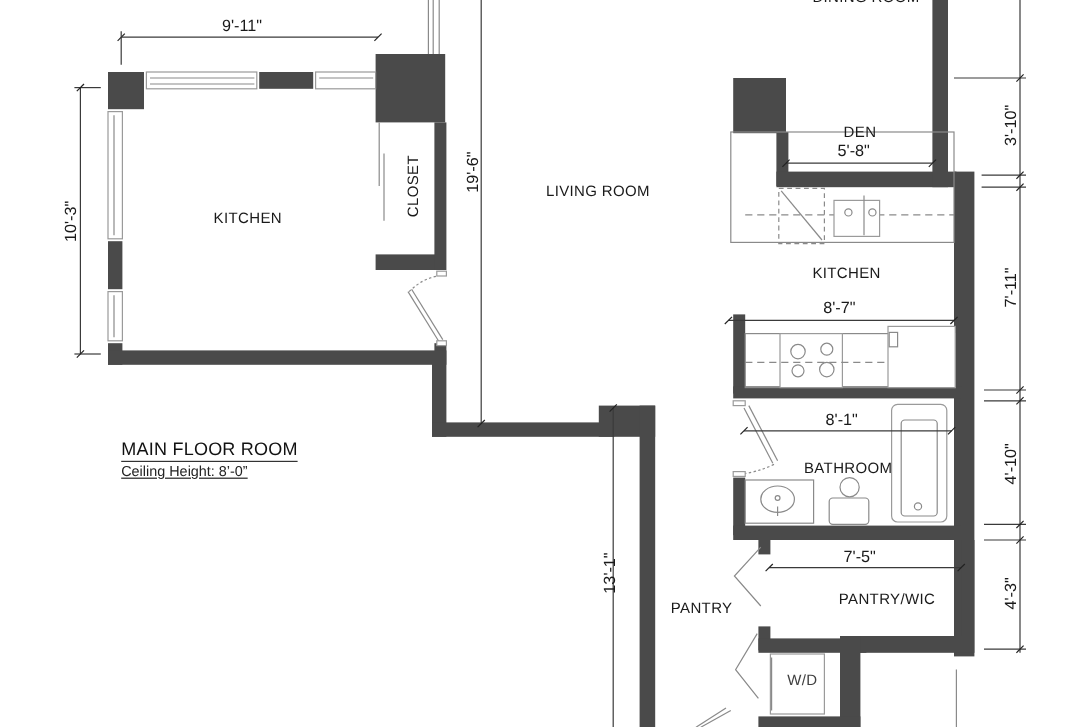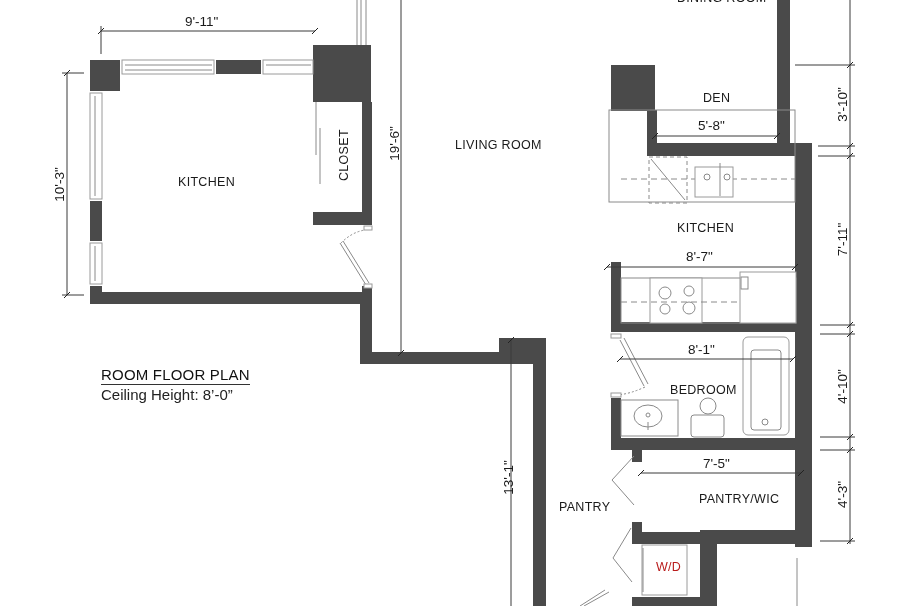--- a/index.html
+++ b/index.html
@@ -11,21 +11,21 @@
   .thinw { stroke:#9a9a9a; stroke-width:1; fill:#ffffff; }
   .dim { stroke:#3a3a3a; stroke-width:1; fill:none; }
   .tick { stroke:#222; stroke-width:1; }
   .lbl { position:absolute; font-size:12.5px; color:#1a1a1a; white-space:nowrap;
          letter-spacing:0.3px; }
   .dimtxt { position:absolute; font-size:13.5px; color:#1a1a1a; white-space:nowrap; }
   .vert { transform:rotate(-90deg); transform-origin:center center; }
   .title-block { position:absolute; left:101px; top:366px; }
   .title-main { font-size:15px; color:#111; letter-spacing:0.2px;
                 border-bottom:1px solid #333; padding-bottom:1px; }
-  .title-sub { font-size:15px; color:#222; margin-top:1px; }
+  .title-sub { font-size:12px; color:#222; margin-top:1px;text-decoration:underline; }
 </style>
 </head>
 <body>
 
 <svg id="plan" viewBox="0 0 910 606" xmlns="http://www.w3.org/2000/svg">
 
   <g>
     <rect class="wall" x="90" y="60" width="30" height="31"></rect>
     <rect class="wall" x="216" y="60" width="45" height="14"></rect>
     <rect class="wall" x="313" y="45" width="58" height="57"></rect>
@@ -185,39 +185,39 @@
     <line class="tick" x1="847" y1="440" x2="853" y2="434"></line>
     <line class="dim" x1="820" y1="450" x2="855" y2="450"></line>
     <line class="tick" x1="847" y1="453" x2="853" y2="447"></line>
     <line class="dim" x1="820" y1="541" x2="855" y2="541"></line>
     <line class="tick" x1="847" y1="544" x2="853" y2="538"></line>
   </g>
 </svg>
 
 <div class="lbl" style="left:178px;top:175px;">KITCHEN</div>
 <div class="lbl vert" style="left:319px;top:149px;width:50px;text-align:center;">CLOSET</div>
-<div class="lbl" style="left:455px;top:138px;">LIVING ROOM</div>
+<div class="lbl" style="left:455px;top:152px;">LIVING ROOM</div>
 <div class="lbl" style="left:677px;top:-9px;">DINING ROOM</div>
-<div class="lbl" style="left:703px;top:91px;">DEN</div>
+<div class="lbl" style="left:703px;top:103px;">DEN</div>
 <div class="lbl" style="left:677px;top:221px;text-align:center;">KITCHEN</div>
-<div class="lbl" style="left:670px;top:383px;">BEDROOM</div>
+<div class="lbl" style="left:670px;top:383px;">BATHROOM</div>
 <div class="lbl" style="left:699px;top:492px;">PANTRY/WIC</div>
 <div class="lbl" style="left:559px;top:500px;">PANTRY</div>
-<div class="lbl" style="left:656px;top:560px;color:#b91c1c;text-align:right;">W/D</div>
+<div class="lbl" style="left:656px;top:560px;color:#404040;text-align:right;">W/D</div>
 
 <div class="dimtxt" style="left:185px;top:14px;">9'-11"</div>
 <div class="dimtxt vert" style="left:34px;top:177px;width:50px;text-align:center;">10'-3"</div>
 <div class="dimtxt vert" style="left:369px;top:136px;width:50px;text-align:center;">19'-6"</div>
 <div class="dimtxt" style="left:698px;top:118px;">5'-8"</div>
 <div class="dimtxt" style="left:686px;top:249px;">8'-7"</div>
 <div class="dimtxt" style="left:688px;top:342px;">8'-1"</div>
 <div class="dimtxt" style="left:703px;top:456px;">7'-5"</div>
 <div class="dimtxt vert" style="left:483px;top:470px;width:50px;text-align:center;">13'-1"</div>
 <div class="dimtxt vert" style="left:819px;top:0px;width:50px;text-align:right;">6'-</div>
 <div class="dimtxt vert" style="left:817px;top:97px;width:50px;text-align:center;">3'-10"</div>
 <div class="dimtxt vert" style="left:817px;top:232px;width:50px;text-align:center;">7'-11"</div>
 <div class="dimtxt vert" style="left:817px;top:379px;width:50px;text-align:center;">4'-10"</div>
 <div class="dimtxt vert" style="left:817px;top:487px;width:50px;text-align:center;">4'-3"</div>
 
 <div class="title-block">
-  <div class="title-main">ROOM FLOOR PLAN</div>
+  <div class="title-main">MAIN FLOOR ROOM</div>
   <div class="title-sub">Ceiling Height: 8’-0”</div>
 </div>
 
 </body></html>

